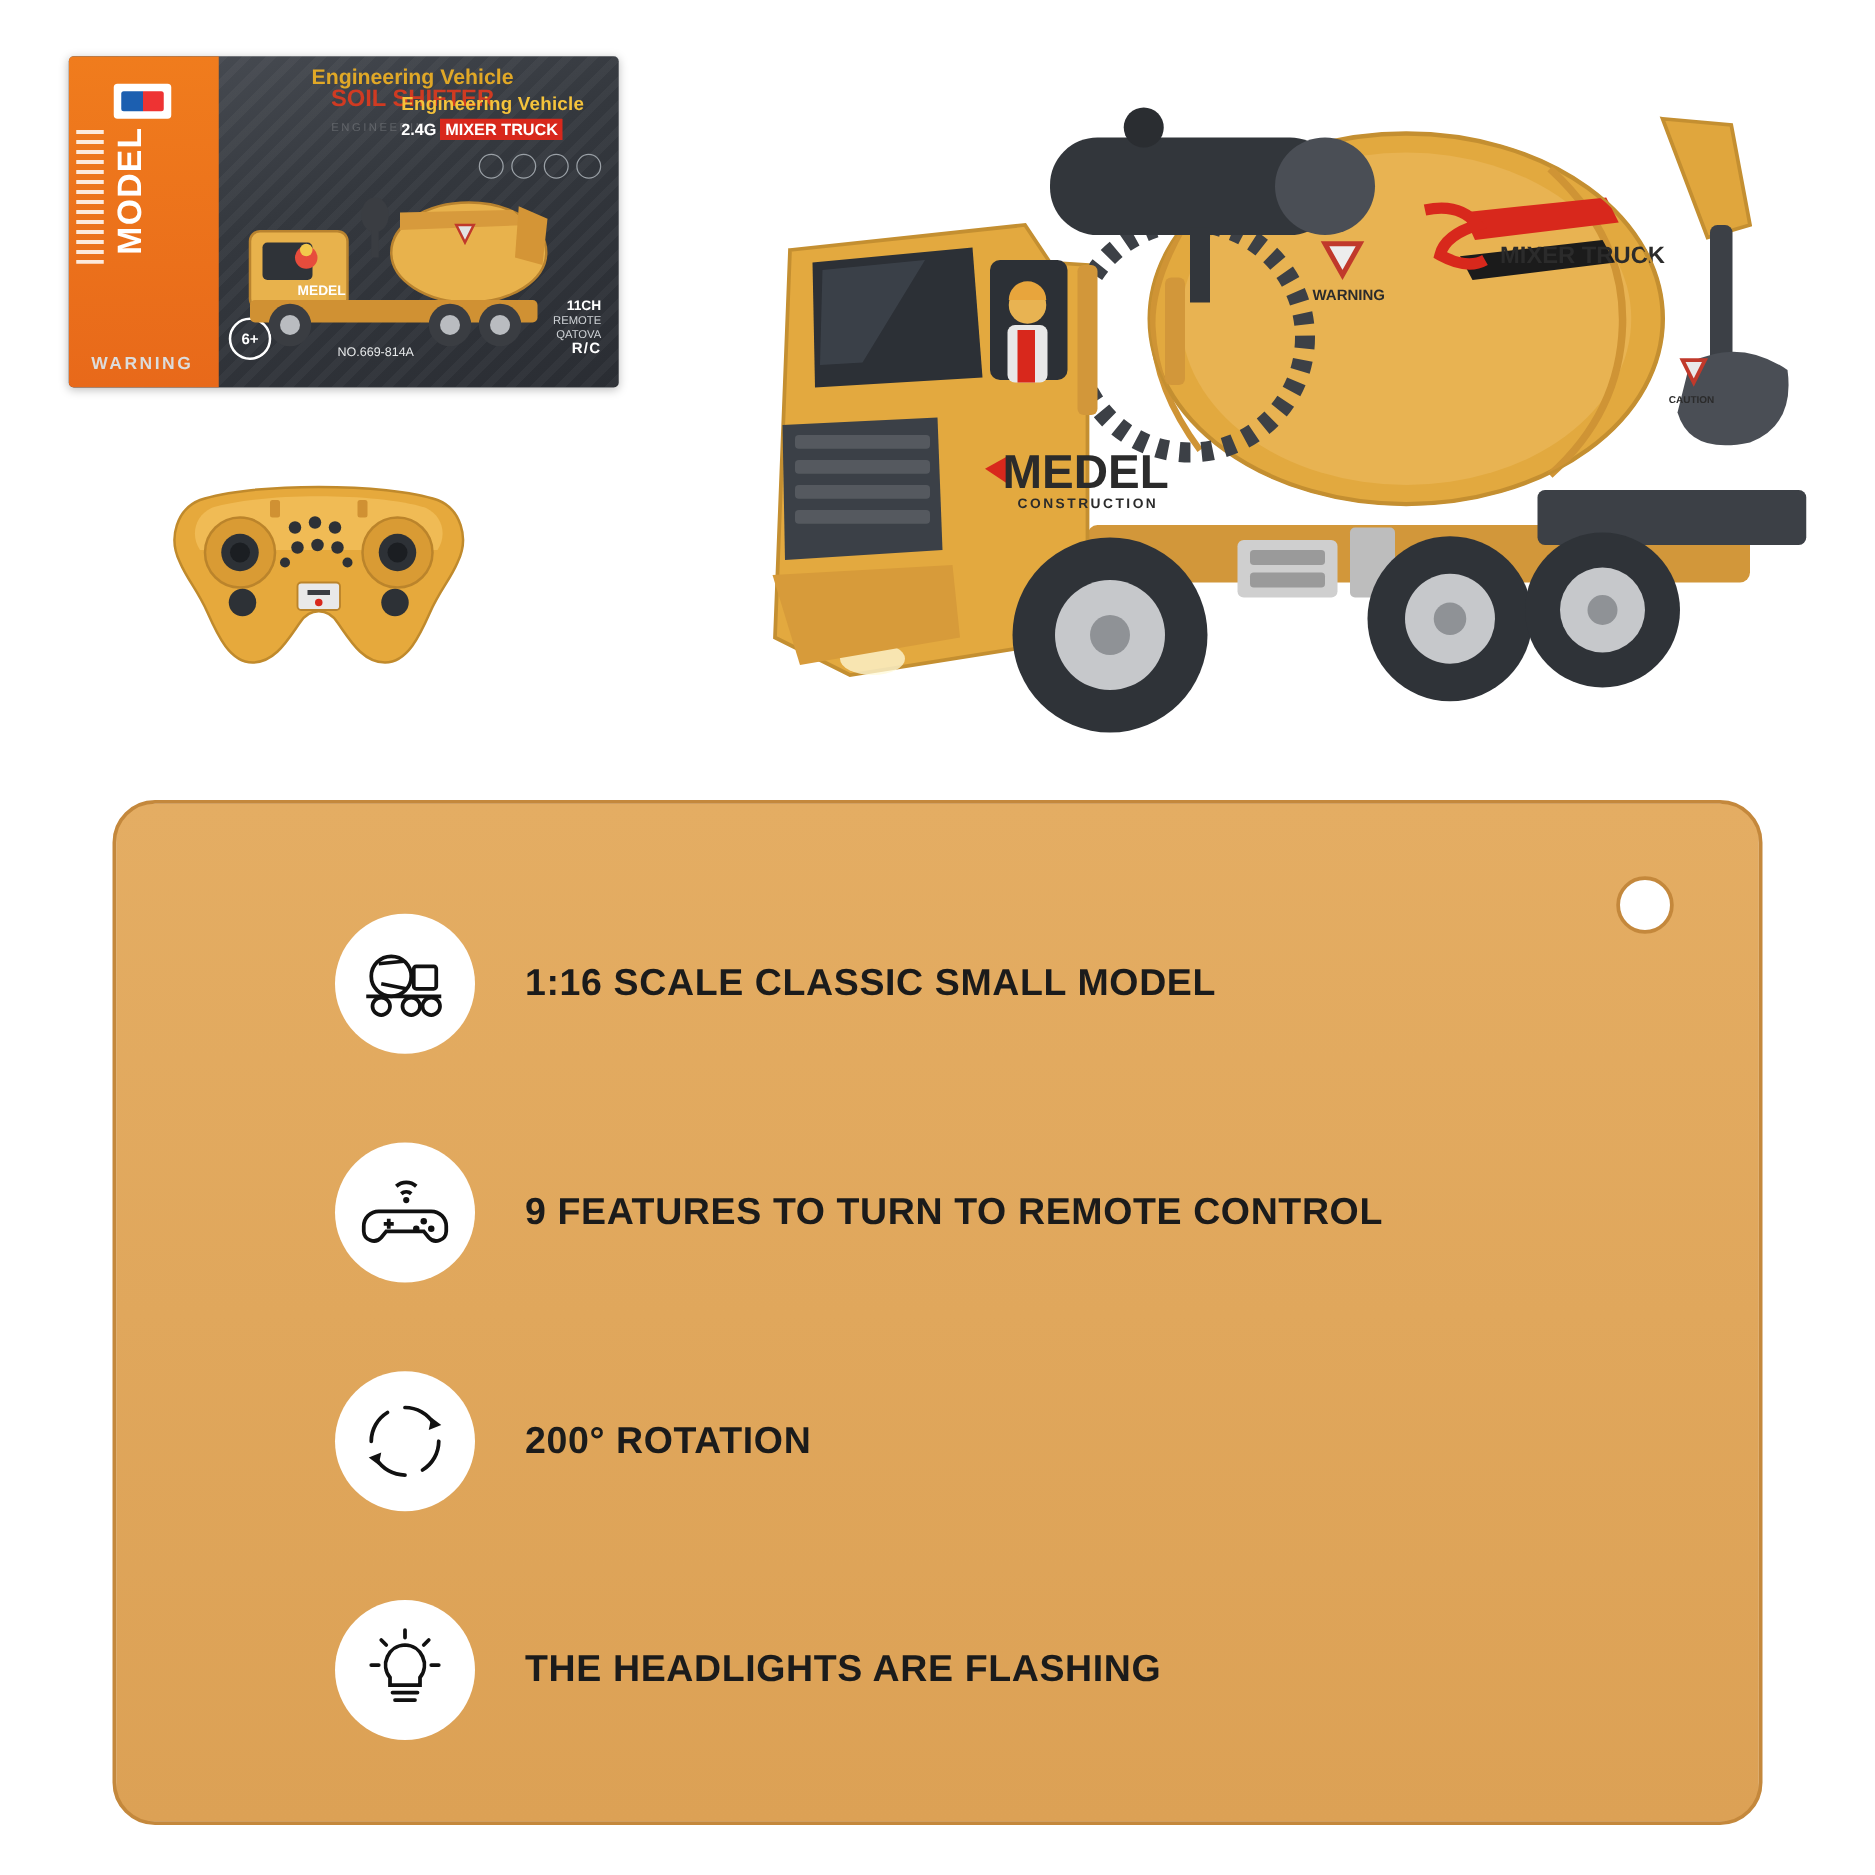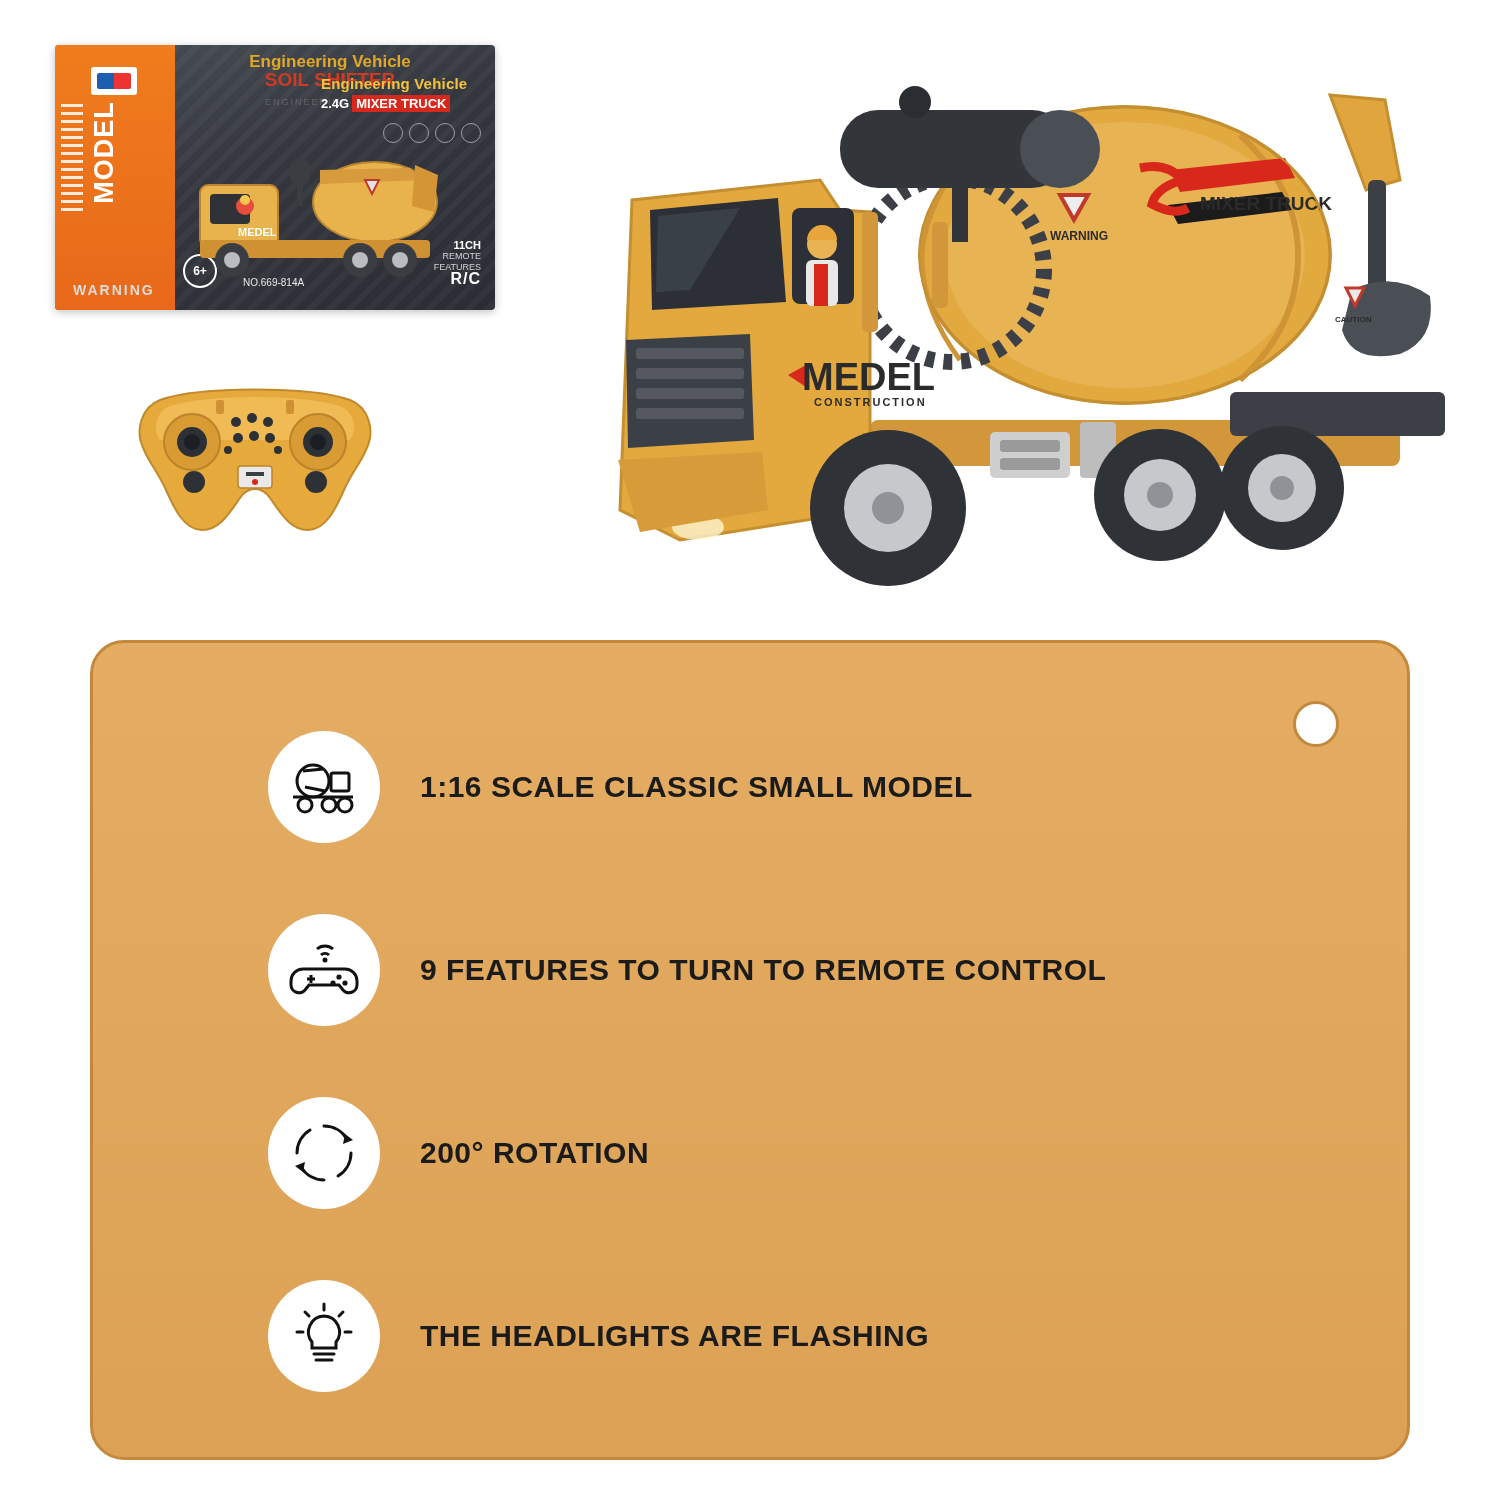--- a/index.html
+++ b/index.html
@@ -140,24 +140,24 @@
   }
   .box-right-meta {
     position: absolute;
     right: 14px; bottom: 26px;
     text-align: right;
     color: #cfd3d7;
     font-size: 9px;
     line-height: 11px;
   }
   .box-right-meta .ch { color:#fff; font-weight:bold; font-size:11px;text-align:right;}
-  .box-right-meta .rc { color:#fff; font-weight:bold; font-size:16px; letter-spacing:1px;}
+  .box-right-meta .rc { color:#fff; font-weight:bold; font-size:12px; letter-spacing:1px;}
   .box-no {
     position: absolute;
-    left: 188px; bottom: 22px;
+    left: 215px; bottom: 22px;
     color: #e7e9ea;
     font-size: 10px;
   }
   .box-faint {
     position:absolute;
     left: 210px; top: 52px;
     color: rgba(255,255,255,.18);
     font-size: 9px;
     letter-spacing: 2px;
   }
@@ -274,21 +274,21 @@
   <div class="box-right-icons">
     <i></i>
     <i></i>
     <i></i>
     <i></i>
   </div>
 
   <div class="box-right-meta">
     <div class="ch">11CH</div>
     <div>REMOTE</div>
-    <div>FEATURES</div>
+    <div>QATOVA</div>
     <div class="rc">R/C</div>
   </div>
 
   <div class="box-no">NO.669-814A</div>
 
   <svg class="mini-truck" viewBox="0 0 300 145">
     <ellipse cx="215" cy="62" rx="62" ry="40" fill="#e8b24c" stroke="#b9832f" stroke-width="2"></ellipse>
     <path d="M160 30 L250 28 L262 40 L160 44 Z" fill="#d79a3c"></path>
     <polygon points="205,40 219,40 212,54" fill="#e2e2e2" stroke="#c0392b" stroke-width="2"></polygon>
     <path d="M255 25 L278 35 L274 72 L252 66 Z" fill="#d49536"></path>

